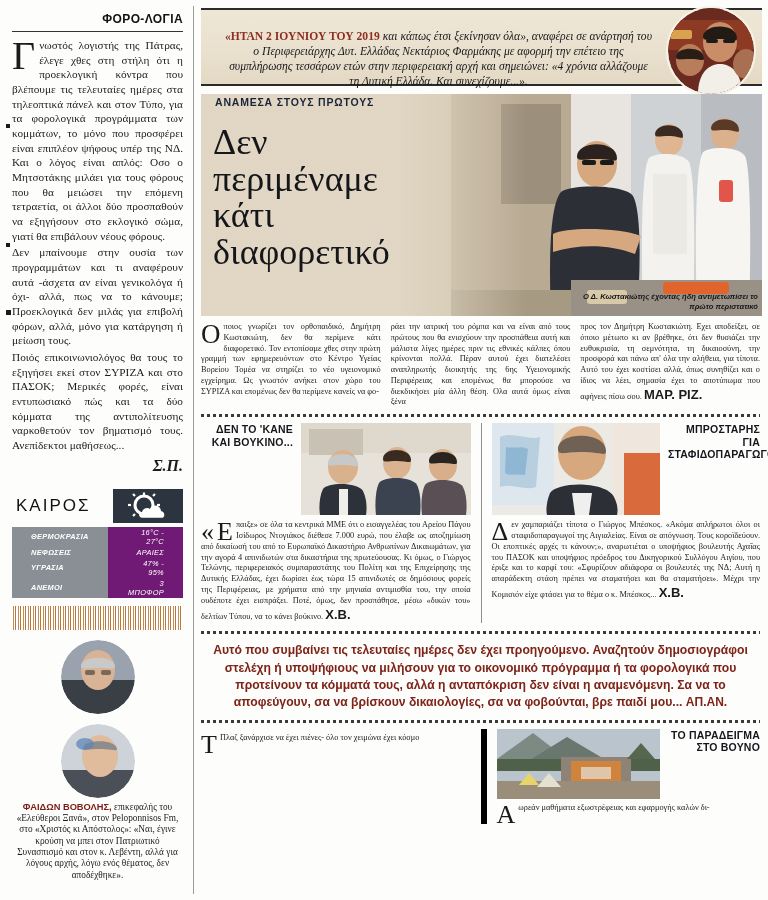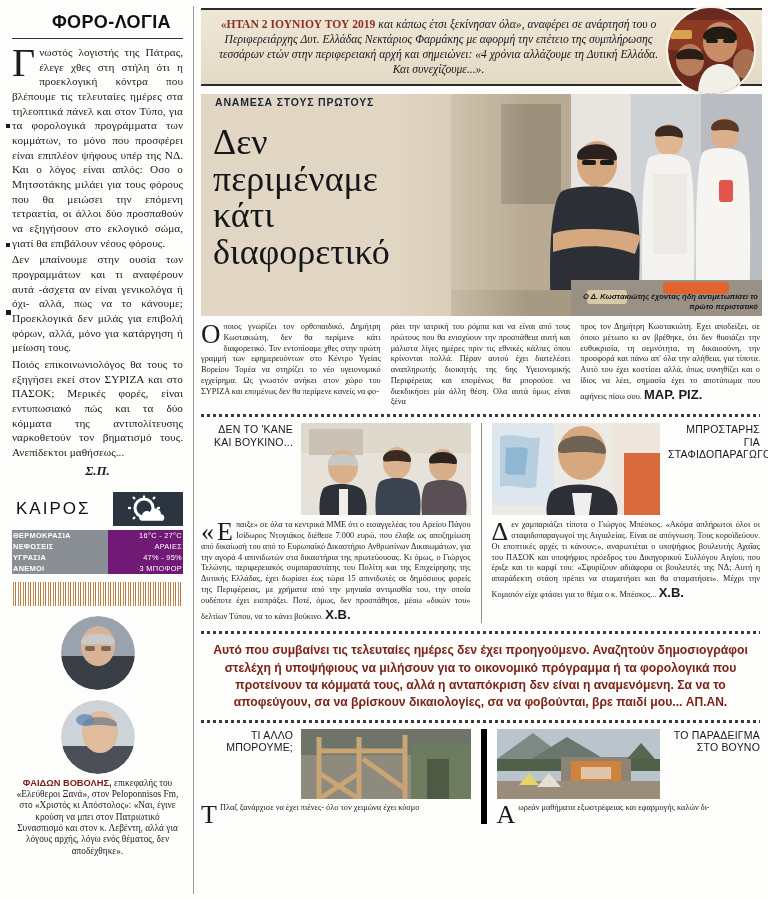--- a/index.html
+++ b/index.html
@@ -17,51 +17,51 @@
   .vrule{width:1px;background:#9a9a9a;}
 
   
   .sidebar{
     position:absolute;left:0;top:0;width:193px;height:900px;
     padding:0;box-sizing:border-box;
   }
   .sb-inner{padding:8px 10px 0 12px;}
   .kicker-right{
     text-align:right;font-family:"Liberation Sans",sans-serif;
-    font-weight:bold;font-size:18px;letter-spacing:.4px;
-    color:#111;margin:4px 12px 5px 0;
+    font-weight:bold;font-size:12px;letter-spacing:.4px;
+    color:#111;margin:4px 0 5px 0;
   }
   .sb-rule{height:1px;background:#333;margin:3px 0 6px 0;}
   .opinion{
     font-size:11.3px;line-height:1.30;text-align:justify;
     color:#1b1b1b;font-family:"Liberation Serif",serif;
   }
   .opinion p{margin:0 0 2px 0;}
   .dropcap{
     float:left;font-size:40px;line-height:30px;font-weight:normal;
     padding:3px 4px 0 0;font-family:"Liberation Serif",serif;
   }
-  .sig{text-align:center;font-style:italic;font-weight:bold;font-size:13px;margin-top:3px;}
+  .sig{text-align:right;font-style:italic;font-weight:bold;font-size:16px;margin-top:3px;}
 
   
   .weather{margin-top:12px;}
   .weather-head{display:flex;align-items:stretch;height:34px;}
   .weather-title{
     flex:1;display:flex;align-items:center;
     font-family:"Liberation Sans",sans-serif;font-size:17px;
     letter-spacing:2px;color:#111;padding-left:4px;
   }
   .weather-logo{
     width:70px;background:#2c3440;display:flex;align-items:center;justify-content:center;
   }
   .wl-svg{display:block;}
   .weather-table{width:100%;border-collapse:collapse;margin-top:4px;font-size:7.4px;
     font-family:"Liberation Sans",sans-serif;}
   .weather-table tr{height:10px;}
-  .weather-table td{padding:1px 1px;vertical-align:middle;}
+  .weather-table td{padding:1px 19px;vertical-align:middle;font-style:italic;}
   .wt-label{background:#8a8f96;color:#fff;font-weight:bold;letter-spacing:.3px;width:56%;}
   .wt-val{background:#701a75;color:#fff;text-align:right;letter-spacing:.3px;}
   .barcode{
     height:24px;margin-top:8px;
     background-image:repeating-linear-gradient(to right,
       #c98a50 0 1px, #fff 1px 2px, #b5783f 2px 3px, #fff 3px 5px);
     border-left:1px solid #fff;
   }
 
   
@@ -81,21 +81,21 @@
   .main{position:absolute;left:193px;top:0;width:575px;height:900px;}
 
   
   .banner{
     margin:8px 6px 0 8px;position:relative;
     background:linear-gradient(180deg,#efe7d6 0%,#e9e0ce 55%,#e3d9c4 100%);
     border-top:2px solid #2b2b2b;border-bottom:2px solid #2b2b2b;
     height:78px;box-sizing:border-box;padding:7px 96px 6px 10px;
   }
   .banner p{
-    margin:0;text-align:center;font-style:italic;font-size:11.6px;line-height:1.30;
+    margin:12px;text-align:center;font-style:italic;font-size:11.6px;line-height:1.30;
     color:#17171a;font-family:"Liberation Serif",serif;
   }
   .banner b{font-style:normal;font-weight:bold;color:#8d2f22;}
   .banner-photo{
     position:absolute;right:6px;top:-4px;width:86px;height:86px;border-radius:50%;
     overflow:hidden;border:2px solid #f7f2e6;
   }
 
   
   .hero{
@@ -135,21 +135,21 @@
   .byline{font-family:"Liberation Sans",sans-serif;font-weight:bold;font-size:13px;}
 
   
   .mid{display:flex;margin:6px 8px 0 8px;gap:0;}
   .mid-col{width:50%;box-sizing:border-box;}
   .mid-col.left{padding-right:10px;}
   .mid-col.right{padding-left:10px;border-left:1px solid #8f8f8f;}
   .mid-head{display:flex;gap:8px;align-items:flex-start;}
   .mid-head.rev{flex-direction:row-reverse;}
   .mid-title{
-    font-family:"Liberation Sans",sans-serif;font-weight:normal;font-size:10.5px;
+    font-family:"Liberation Sans",sans-serif;font-weight:bold;font-size:10.5px;
     line-height:1.18;letter-spacing:.2px;color:#14161c;text-align:right;width:92px;flex:none;
   }
   .mid-photo{flex:1;height:92px;overflow:hidden;}
   .mid-body{
     font-size:8.3px;line-height:1.30;text-align:justify;margin-top:5px;color:#1b1b1b;
   }
   .mid-body p{margin:0;}
   .cap-quote{float:left;font-size:26px;line-height:19px;padding:2px 3px 0 0;}
 
   
@@ -436,43 +436,20 @@
 
     <div class="highlight">
       <span>Αυτό που συμβαίνει τις τελευταίες ημέρες δεν έχει προηγούμενο. Αναζητούν δημοσιογράφοι στελέχη ή υποψήφιους να μιλήσουν για το οικονομικό πρόγραμμα ή τα φορολογικά που προτείνουν τα κόμματά τους, αλλά η ανταπόκριση δεν είναι η αναμενόμενη. Σα να το αποφεύγουν, σα να βρίσκουν δικαιολογίες, σα να φοβούνται, βρε παιδί μου...</span>
       <span class="hb">ΑΠ.ΑΝ.</span>
     </div>
 
     <div class="rule-dot" style="margin:8px 8px 0 8px;width:auto;"></div>
 
     <div class="bot">
       <div class="bot-col left">
-        <div class="mid-head">
-          <div class="mid-title">
-            <div>ΤΙ ΑΛΛΟ</div>
-            <div>ΜΠΟΡΟΥΜΕ;</div>
-          </div>
-          <div class="bot-photo" style="flex:1;">
-            <svg width="170" height="70" viewBox="0 0 170 70" preserveAspectRatio="none">
-              <rect width="170" height="70" fill="#8e8a7e"></rect>
-              <rect x="0" y="0" width="170" height="26" fill="#6f7468"></rect>
-              <g stroke="#c9a573" stroke-width="5" fill="none">
-                <line x1="18" y1="8" x2="18" y2="70"></line>
-                <line x1="58" y1="8" x2="58" y2="70"></line>
-                <line x1="104" y1="6" x2="104" y2="70"></line>
-                <line x1="18" y1="22" x2="104" y2="22"></line>
-                <line x1="18" y1="44" x2="58" y2="70"></line>
-                <line x1="58" y1="44" x2="18" y2="70"></line>
-                <line x1="62" y1="30" x2="104" y2="60"></line>
-              </g>
-              <rect x="110" y="16" width="60" height="54" fill="#6d7c5e"></rect>
-              <rect x="126" y="30" width="22" height="40" fill="#4f5a45"></rect>
-            </svg>
-          </div>
-        </div>
         <div class="bot-body">
           <p><span class="cap-quote">Τ</span><span>Πλαζ ξανάρχισε να έχει πιένες- όλο τον χειμώνα έχει κόσμο</span></p>
         </div>
       </div>
 
       <div class="bot-col right">
         <div class="mid-head rev">
           <div class="mid-title">
             <div>ΤΟ ΠΑΡΑΔΕΙΓΜΑ</div>
             <div>ΣΤΟ ΒΟΥΝΟ</div>

